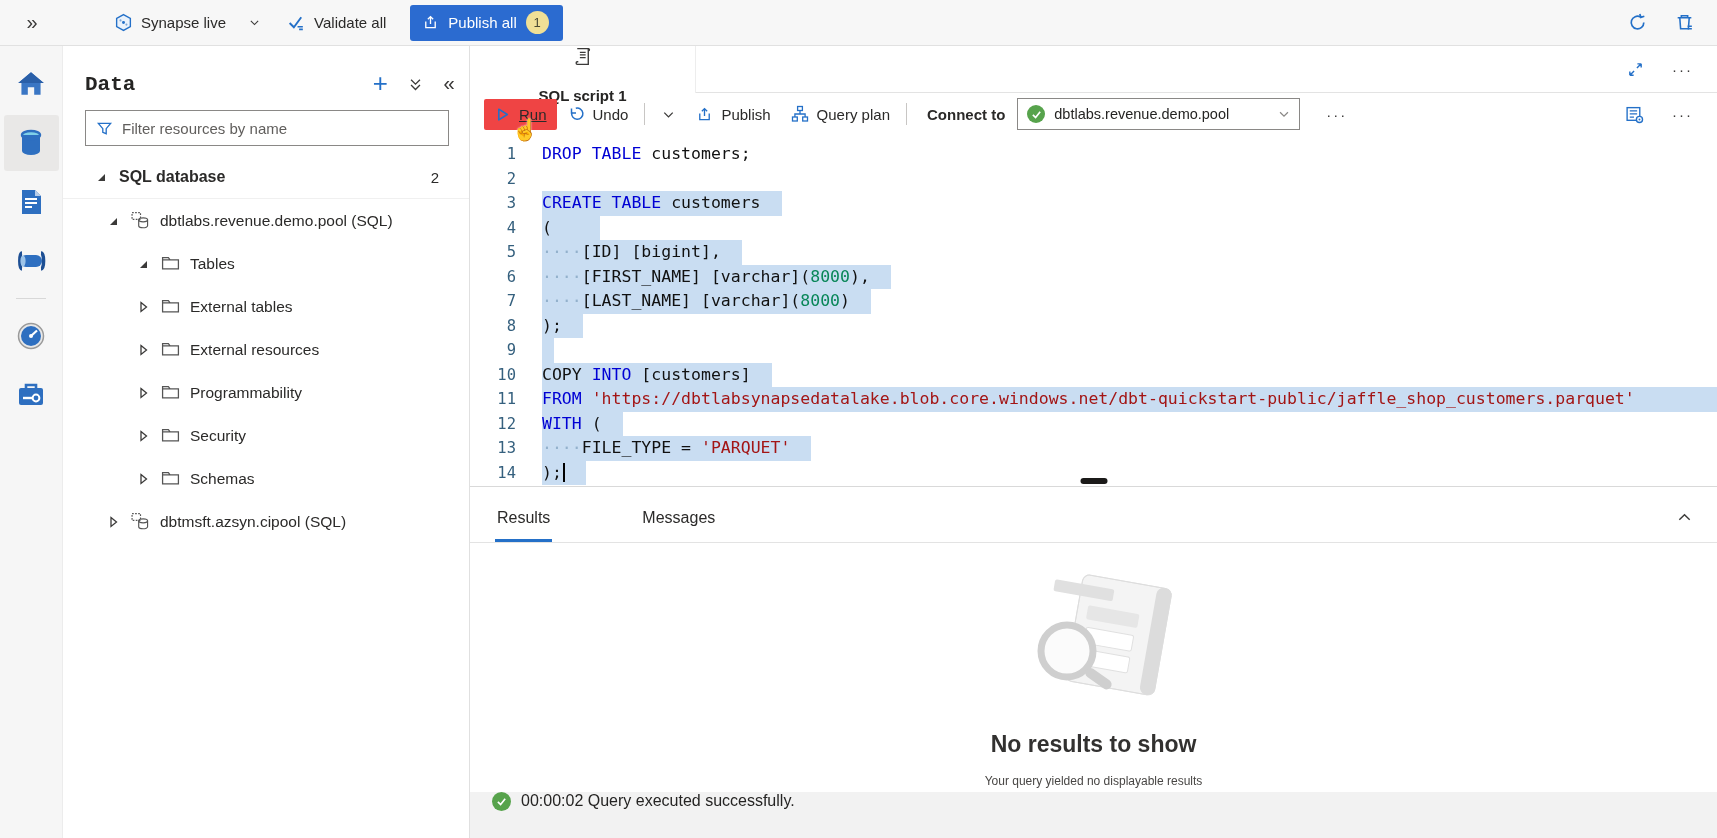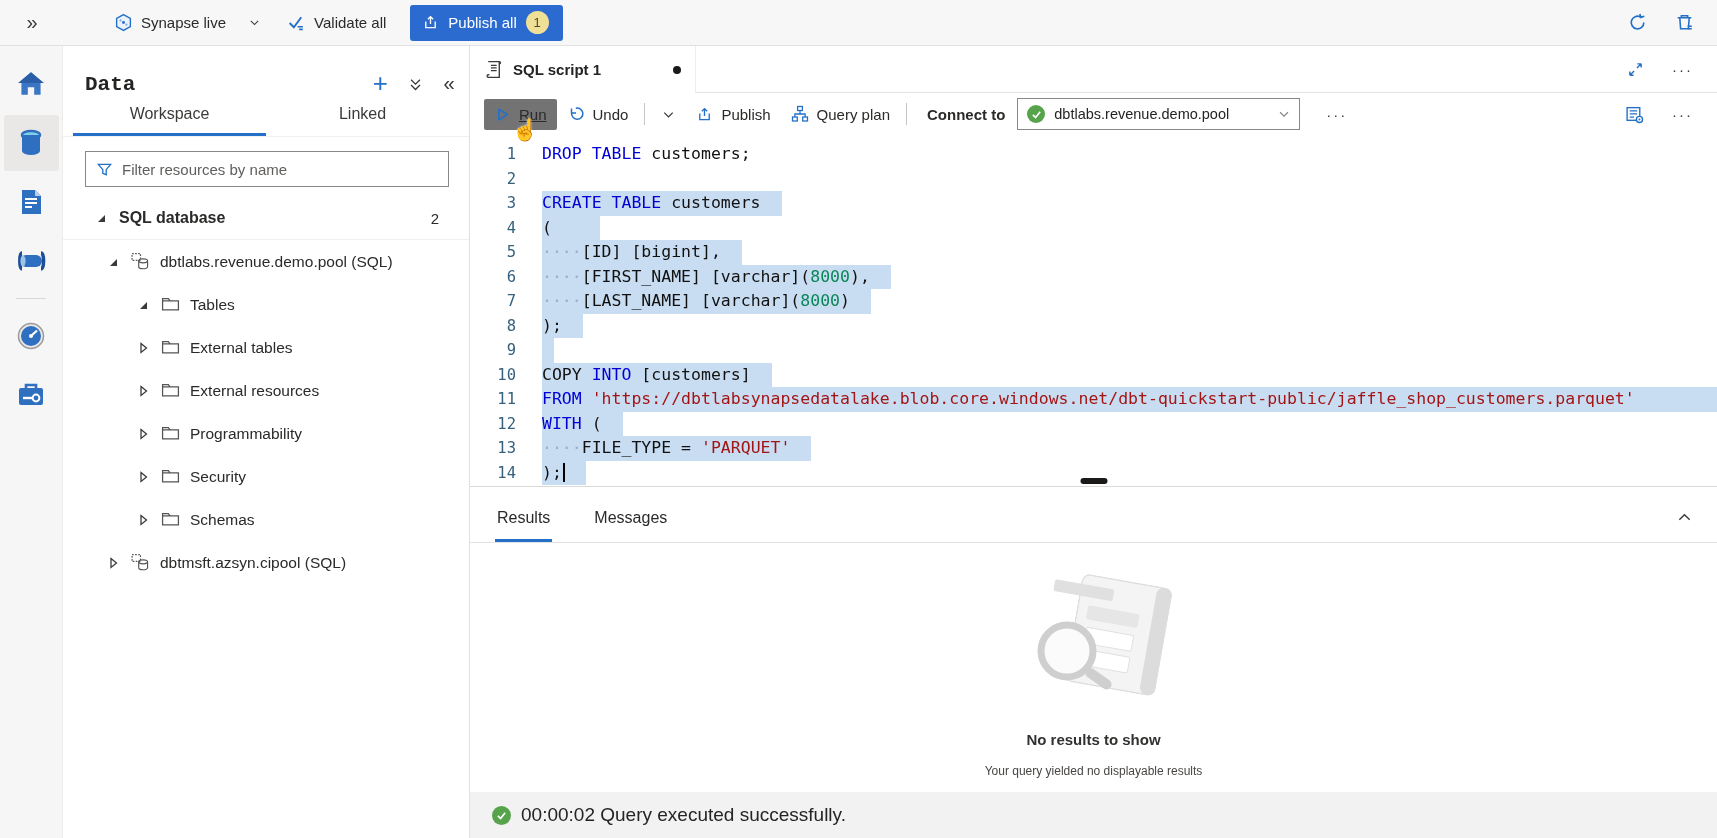--- a/index.html
+++ b/index.html
@@ -53,31 +53,31 @@
   .trow.d0 { padding-left:30px; border-bottom:1px solid #f0f0f0; }
   .trow.d1 { padding-left:42px; }
   .trow.d2 { padding-left:72px; }
   .tw { width:16px; height:16px; flex:0 0 auto; }
   .tlabel.bold { font-weight:bold; font-size:16px; }
   .tcount { margin-left:auto; margin-right:30px; font-size:15px; color:#2b2a29; }
 
   
   .editor-panel { flex:1; display:flex; flex-direction:column; background:#fff; min-width:0; }
   .tabstrip { height:47px; display:flex; }
-  .doc-tab { width:226px; display:flex; align-items:center; gap:10px; padding:0 14px;
-             background:#fff; border-right:1px solid #ededed; cursor:pointer; }
+  .doc-tab { width:226px; display:flex; align-items:center; gap:20px; padding:0 14px;
+             background:#fff; border-right:1px solid #ededed; cursor:pointer;flex-direction:column; }
   .doc-tab-title { font-size:15px; font-weight:bold; color:#252423; }
   .dirty-dot { width:8px; height:8px; border-radius:50%; background:#1b1a19; margin-left:auto; }
   .strip-rest { flex:1; border-bottom:1px solid #e3e3e3; display:flex; align-items:center;
                 justify-content:flex-end; gap:28px; padding-right:24px; }
   .ellipsis { font-size:15px; letter-spacing:2px; color:#3b3a39; cursor:pointer; }
 
   .toolbar { height:42px; display:flex; align-items:center; padding-left:14px; font-size:15px; color:#2b2a29; }
   .tbtn { display:flex; align-items:center; gap:8px; padding:7px 10px; border-radius:2px; cursor:pointer; }
-  .tbtn.hover { background:#737373;text-decoration:underline; }
+  .tbtn.hover { background:#ef4444;text-decoration:underline; }
   .vdiv { width:1px; height:22px; background:#c8c6c4; margin:0 6px; }
   .connect-label { font-weight:bold; margin:0 12px 0 14px; }
   .pool-select { display:flex; align-items:center; gap:9px; border:1px solid #8a8886; background:#fff;
                  height:32px; padding:0 8px 0 9px; width:283px; cursor:pointer; }
   .pool-name { font-size:14.5px; color:#252423; white-space:nowrap; overflow:hidden; flex:1; }
   .toolbar-right { margin-left:auto; display:flex; align-items:center; gap:28px; padding-right:24px; }
 
   
   .code { height:352px; position:relative; font-family:"DejaVu Sans Mono", monospace;
           font-size:16.5px; padding-top:7px; overflow:hidden; }
@@ -92,33 +92,33 @@
   .str, .strl { color:#a31515; }
   .strl { }
   .ws { color:#93b1cc; }
   .caret { display:inline-block; width:2px; height:19px; background:#000; vertical-align:-4px; margin-left:1px; }
   .splitter { position:absolute; left:0; right:0; bottom:0; height:6px; border-bottom:1px solid #d9d9d9; }
   .split-handle { position:absolute; left:50%; bottom:2px; transform:translateX(-50%);
                   width:27px; height:6px; background:#1b1a19; border-radius:3px; cursor:row-resize; }
 
   
   .results-header { height:56px; display:flex; align-items:flex-end; padding:0 24px 0 25px;
-                    border-bottom:1px solid #e3e3e3; position:relative; }
+                    border-bottom:1px solid #e3e3e3; position:relative;gap:48px; }
   .rtab { font-size:16px; color:#2b2a29; padding:0 2px 12px; margin-right:40px; cursor:pointer;
           border-bottom:3px solid transparent; }
   .rtab.active { border-bottom-color:#2470c8; }
   .rchev { margin-left:auto; margin-bottom:16px; cursor:pointer; }
   .results-body { flex:1; display:flex; flex-direction:column; align-items:center; justify-content:flex-start;
                   padding-top:14px; background:#fff; }
   .empty-illustration { margin-top:6px; }
-  .empty-title { font-size:15px; font-weight:bold; color:#323130; margin-top:18px; }
+  .empty-title { font-size:23px; font-weight:bold; color:#323130; margin-top:18px; }
   .empty-sub { font-size:12px; color:#484644; margin-top:16px; }
 
-  .statusbar { height:46px; background:#f2f2f2; display:flex; align-items:center; gap:10px;
-               padding-left:22px; font-size:19px; color:#252423; }
+  .statusbar { height:46px; background:#f2f2f2; display:flex; align-items:flex-start; gap:10px;
+               padding-left:22px; font-size:16px; color:#252423; }
   .ok-circle { width:19px; height:19px; border-radius:50%; background:#57a34c; display:flex;
                align-items:center; justify-content:center; }
 
   .hand-cursor { position:absolute; left:512px; top:118px; font-size:21px; color:#1b1a19;
                  text-shadow:0 0 2px #fff; pointer-events:none; z-index:9; }
 </style>
 </head>
 <body>
 
 <div class="app">
@@ -239,24 +239,20 @@
           <span class="dp-plus">+</span>
           <span>
             <svg width="15" height="16" viewBox="0 0 16 18">
                 <path d="M3 3 L8 8 L13 3 M3 9 L8 14 L13 9" fill="none" stroke="#3b3a39" stroke-width="1.5"></path>
               </svg>
           </span>
           <span class="dp-collapse">«</span>
         </div>
       </div>
 
-      <div class="dp-tabs">
-        <div class="dp-tab active">Workspace</div>
-        <div class="dp-tab">Linked</div>
-      </div>
 
       <div class="dp-filter">
         <span>
           <svg width="17" height="17" viewBox="0 0 18 18">
               <path d="M2.5 3.5 H15.5 L10.8 9.2 V14.5 L7.2 13 V9.2 Z" fill="none" stroke="#2470c8" stroke-width="1.4"></path>
             </svg>
         </span>
         <input type="text" placeholder="Filter resources by name" style="">
       </div>
 

